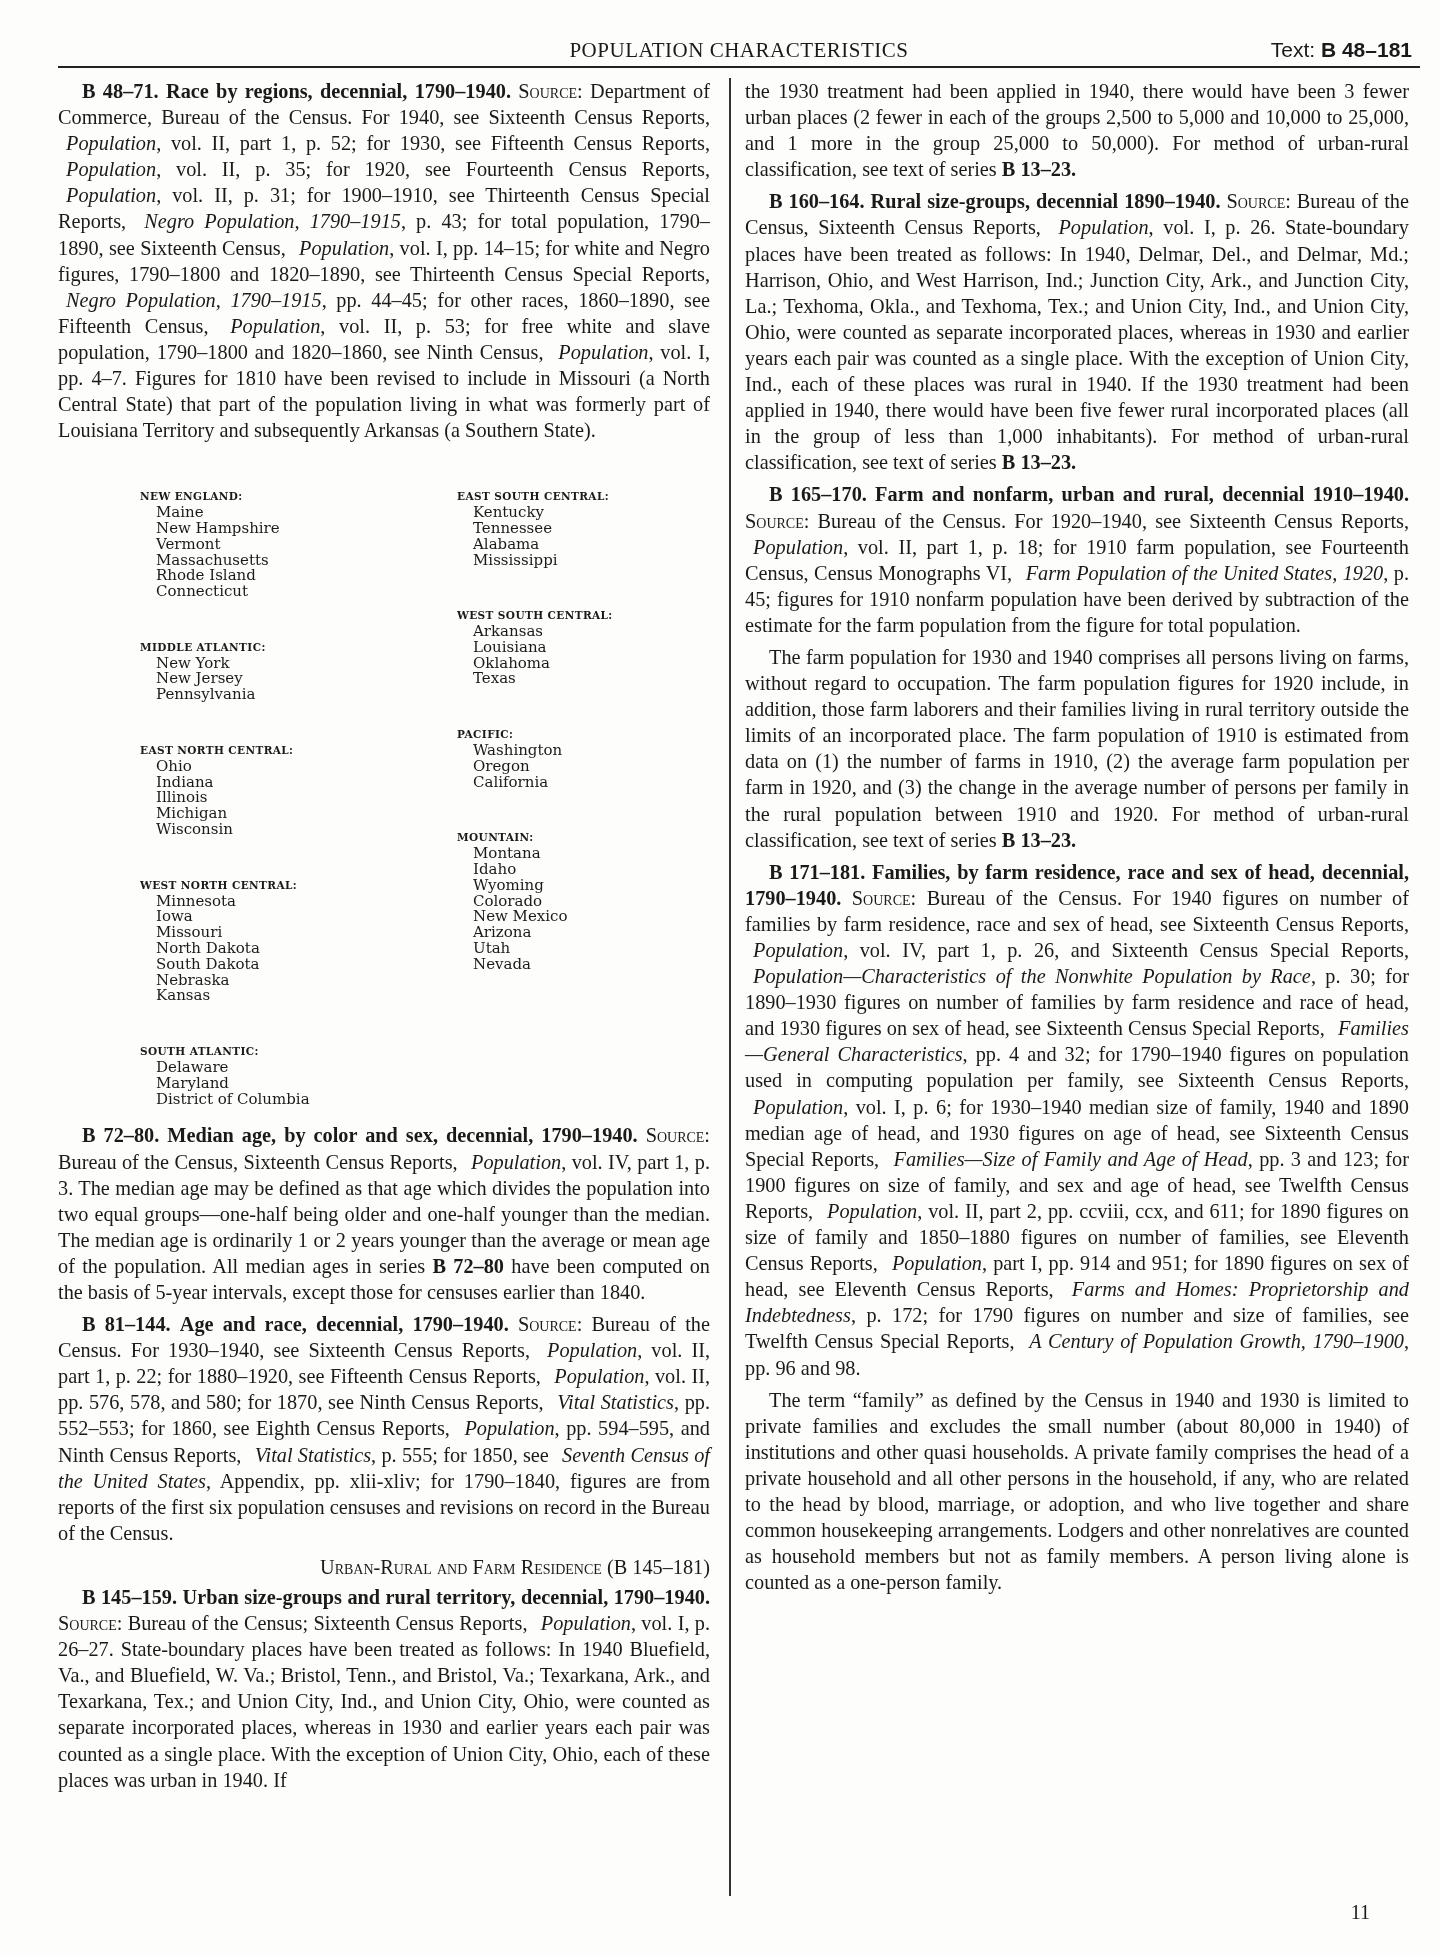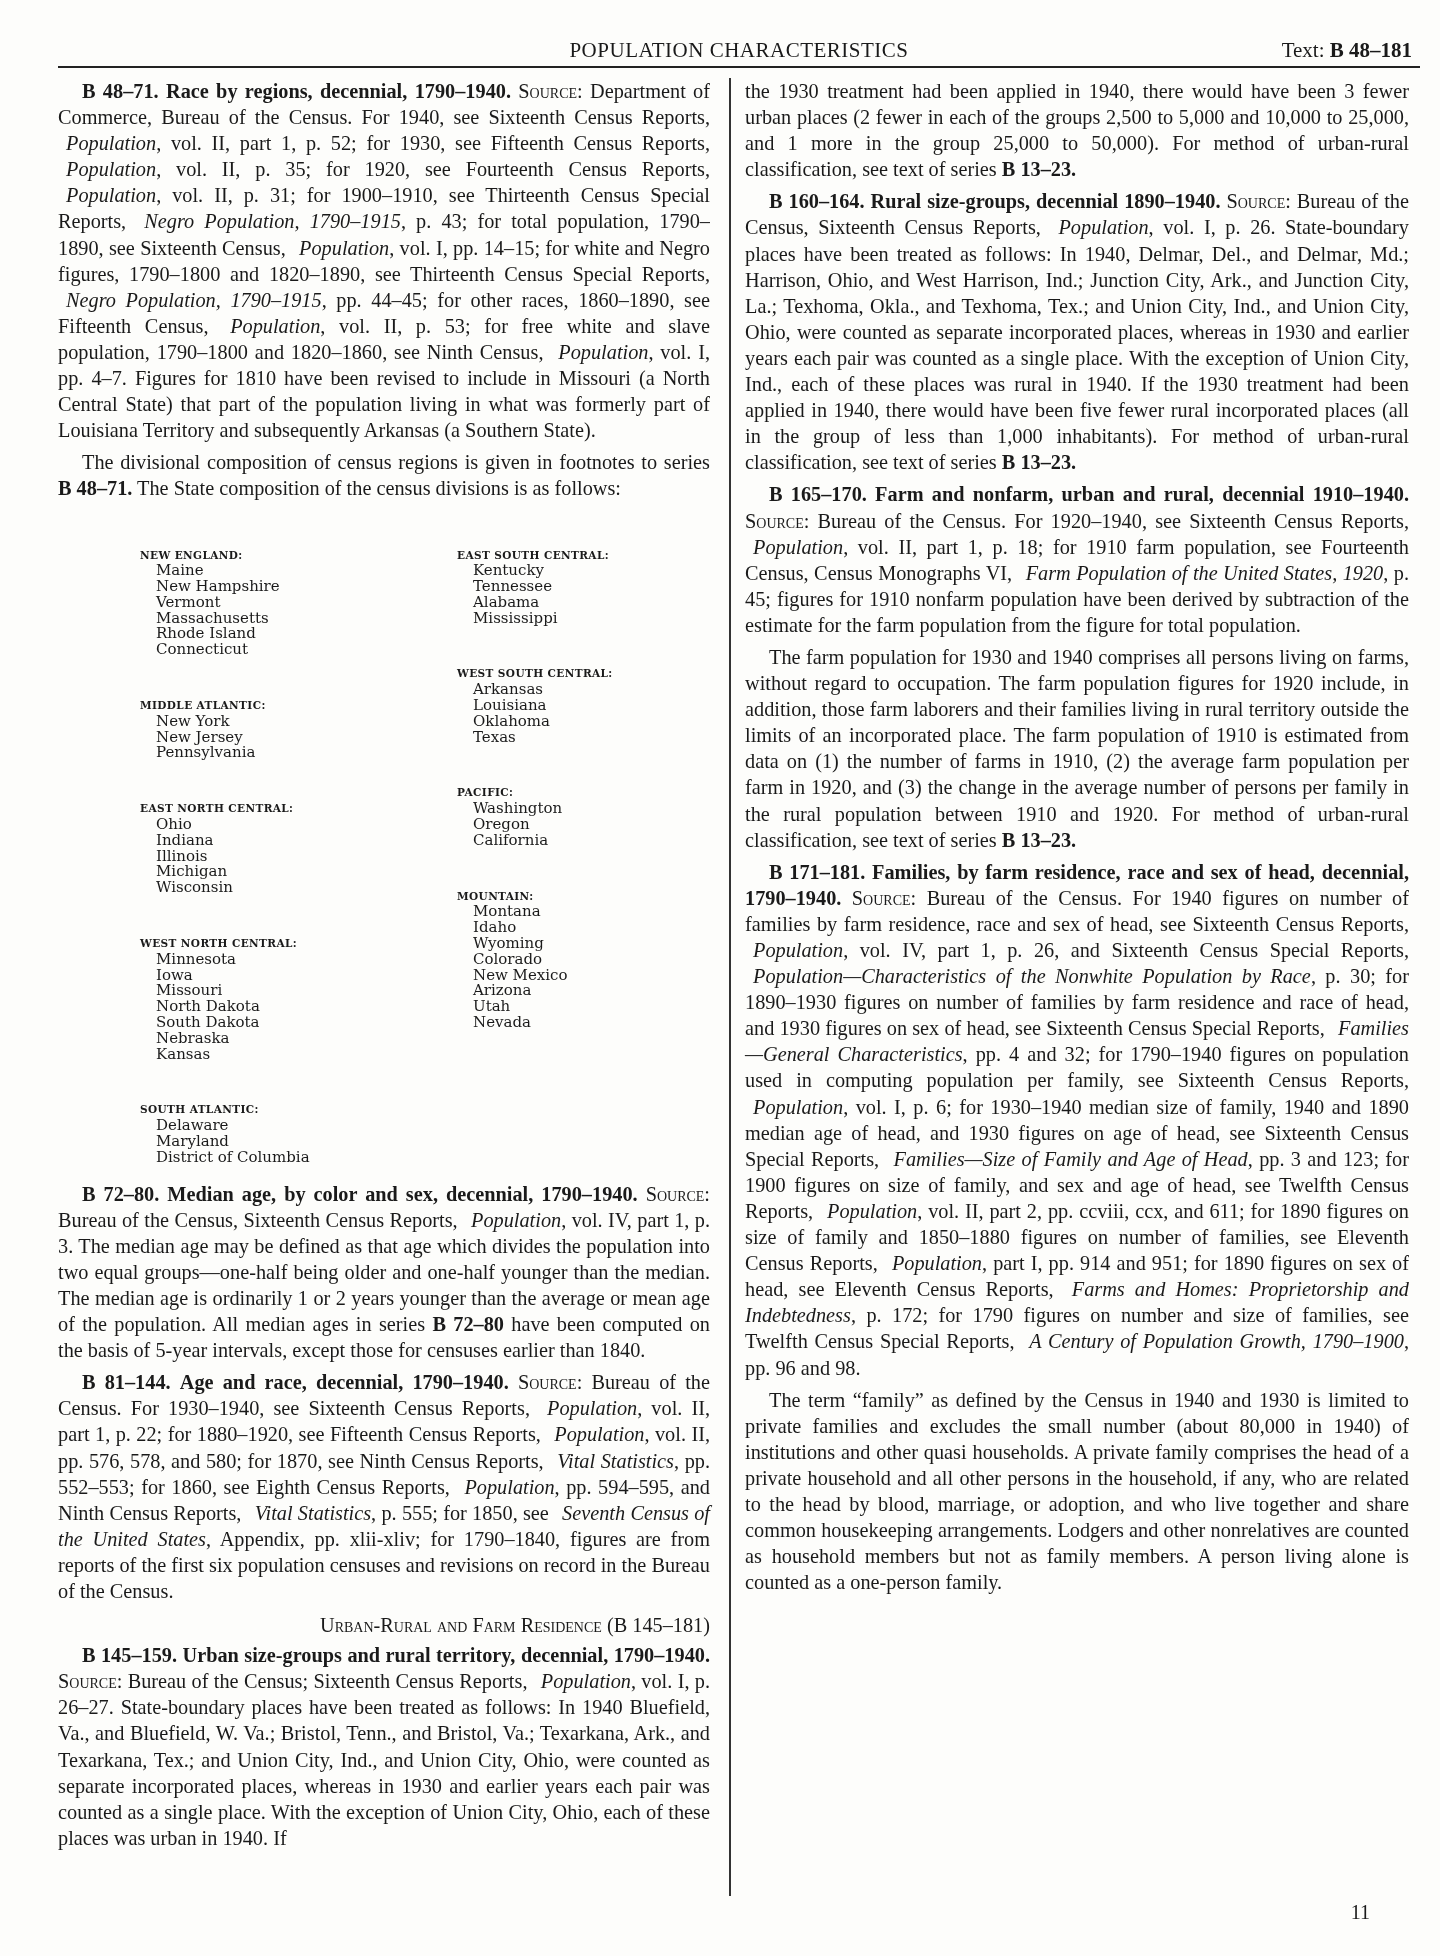--- a/index.html
+++ b/index.html
@@ -2,21 +2,21 @@
 <html><head>
 <meta charset="utf-8">
 <style>
   html, body { margin: 0; padding: 0; background: #ffffff; }
   body { width: 1440px; height: 1956px; position: relative; overflow: hidden;
          font-family: "DejaVu Serif", "Liberation Serif", serif; color: #1a1a1a; }
   .page { position: absolute; left: 0; top: 0; width: 1440px; height: 1956px; background: #fdfdfb; }
   .header { position: absolute; left: 58px; right: 20px; top: 36px; height: 30px; }
   .header-title { position: absolute; left: 0; right: 0; text-align: center; top: 2px;
                   font-family: "Liberation Serif", serif; font-size: 21px; letter-spacing: 0.5px; }
-  .header-right { position: absolute; right: 8px; top: 2px; font-family: Liberation Serif, serif; font-size: 21px; }
+  .header-right { position: absolute; right: 8px; top: 2px; font-family: Liberation Sans, sans-serif; font-size: 21px; }
   .header-right b { font-weight: bold; }
   .rule { position: absolute; left: 58px; right: 20px; top: 66px; height: 2px; background: #222; }
   .col { position: absolute; top: 78px; font-family: "Liberation Serif", serif; font-size: 20.3px;
          line-height: 26.1px; text-align: justify; }
   .col-left { left: 58px; width: 652px; }
   .col-right { left: 745px; width: 664px; }
   .divider { position: absolute; left: 729px; top: 78px; width: 1.5px; height: 1818px; background: #333; }
   p { margin: 0 0 6px 0; text-indent: 24px; }
   p.noind { text-indent: 0; }
   .bold { font-weight: bold; }
@@ -47,21 +47,20 @@
   <div class="divider"></div>
 
   <div class="col col-left">
 
     <p>
       <span class="bold">B 48–71.</span>
       <span class="bold">Race by regions, decennial, 1790–1940.</span>
       <span class="sc">Source:</span><span> Department of Commerce, Bureau of the Census. For 1940, see Sixteenth Census Reports, </span><i>Population</i><span>, vol. II, part 1, p. 52; for 1930, see Fifteenth Census Reports, </span><i>Population</i><span>, vol. II, p. 35; for 1920, see Fourteenth Census Reports, </span><i>Population</i><span>, vol. II, p. 31; for 1900–1910, see Thirteenth Census Special Reports, </span><i>Negro Population, 1790–1915</i><span>, p. 43; for total population, 1790–1890, see Sixteenth Census, </span><i>Population</i><span>, vol. I, pp. 14–15; for white and Negro figures, 1790–1800 and 1820–1890, see Thirteenth Census Special Reports, </span><i>Negro Population, 1790–1915</i><span>, pp. 44–45; for other races, 1860–1890, see Fifteenth Census, </span><i>Population</i><span>, vol. II, p. 53; for free white and slave population, 1790–1800 and 1820–1860, see Ninth Census, </span><i>Population</i><span>, vol. I, pp. 4–7. Figures for 1810 have been revised to include in Missouri (a North Central State) that part of the population living in what was formerly part of Louisiana Territory and subsequently Arkansas (a Southern State).</span>
     </p>
 
-    <p><span>The divisional composition of census regions is given in footnotes to series </span><span class="bold">B 48–71.</span><span> The State composition of the census divisions is as follows:</span></p>
 
     <div class="divisions">
       <div class="div-col left" id="div-left">
           <div class="div-group">
             <div class="div-name">New England:</div>
             <div class="state">Maine</div>
             <div class="state">New Hampshire</div>
             <div class="state">Vermont</div>
             <div class="state">Massachusetts</div>
             <div class="state">Rhode Island</div>

